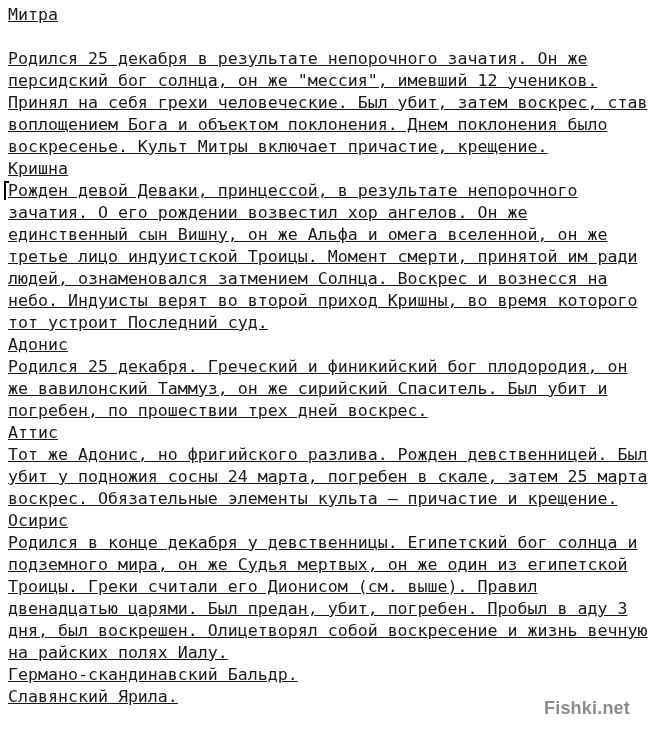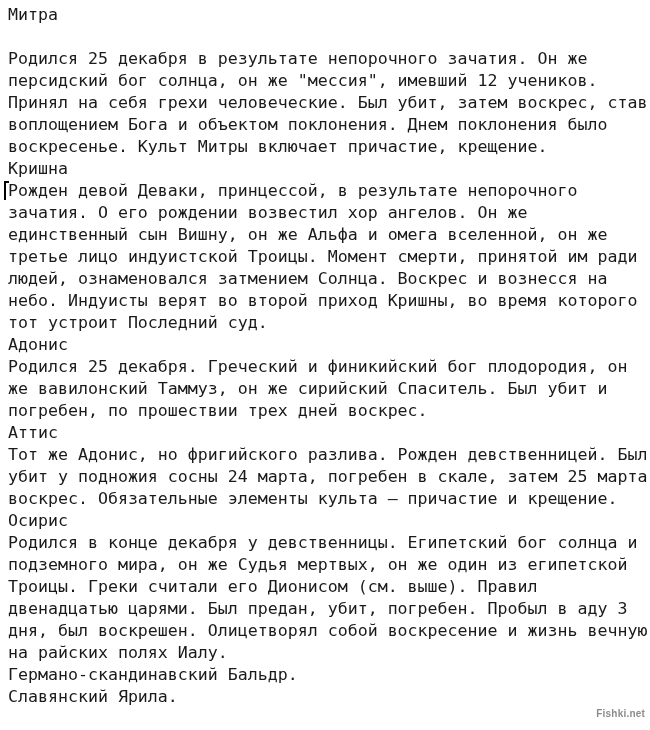--- a/index.html
+++ b/index.html
@@ -20,45 +20,46 @@
   }
   .doc {
     margin: 0;
     padding: 4px 0 0 8px;
     font-family: "DejaVu Sans Mono", "Liberation Mono", monospace;
     font-size: 16.6px;
     line-height: 22px;
     color: #1a1a1a;
     white-space: pre;
     letter-spacing: 0;
+    text-decoration: underline;
   }
   .caret {
     position: absolute;
     left: 4px;
     top: 181px;
     width: 2px;
     height: 19px;
     background: #000000;
   }
   .caret::before {
     content: "";
     position: absolute;
     top: 0;
     left: 2px;
     width: 3px;
     height: 2px;
     background: #000000;
   }
   .watermark {
     position: absolute;
-    right: 5px;
+    right: 20px;
     bottom: 11px;
     font-family: "Liberation Sans", sans-serif;
     font-weight: bold;
-    font-size: 10px;
+    font-size: 18px;
     letter-spacing: 0.2px;
     color: #8c8c8c;
     text-shadow:
       -1px -1px 0 #ffffff,
        1px -1px 0 #ffffff,
       -1px  1px 0 #ffffff,
        1px  1px 0 #ffffff,
        0 0 1px #ffffff;
   }
 </style>

